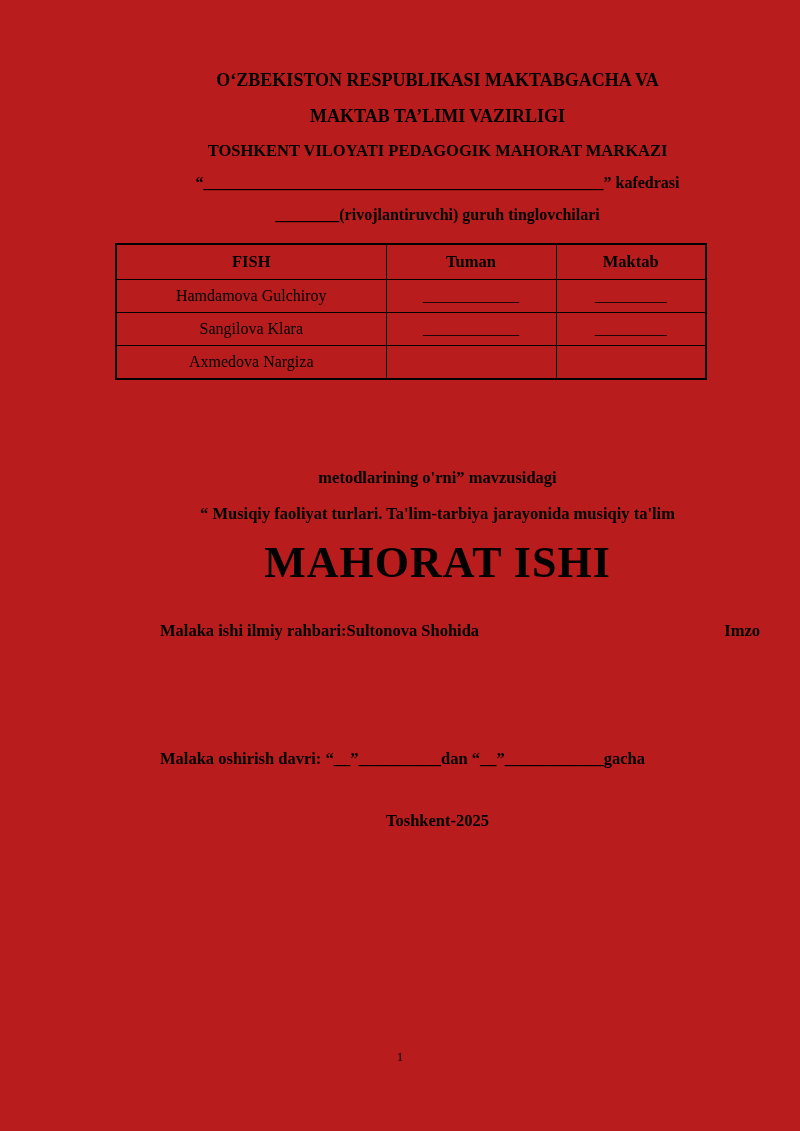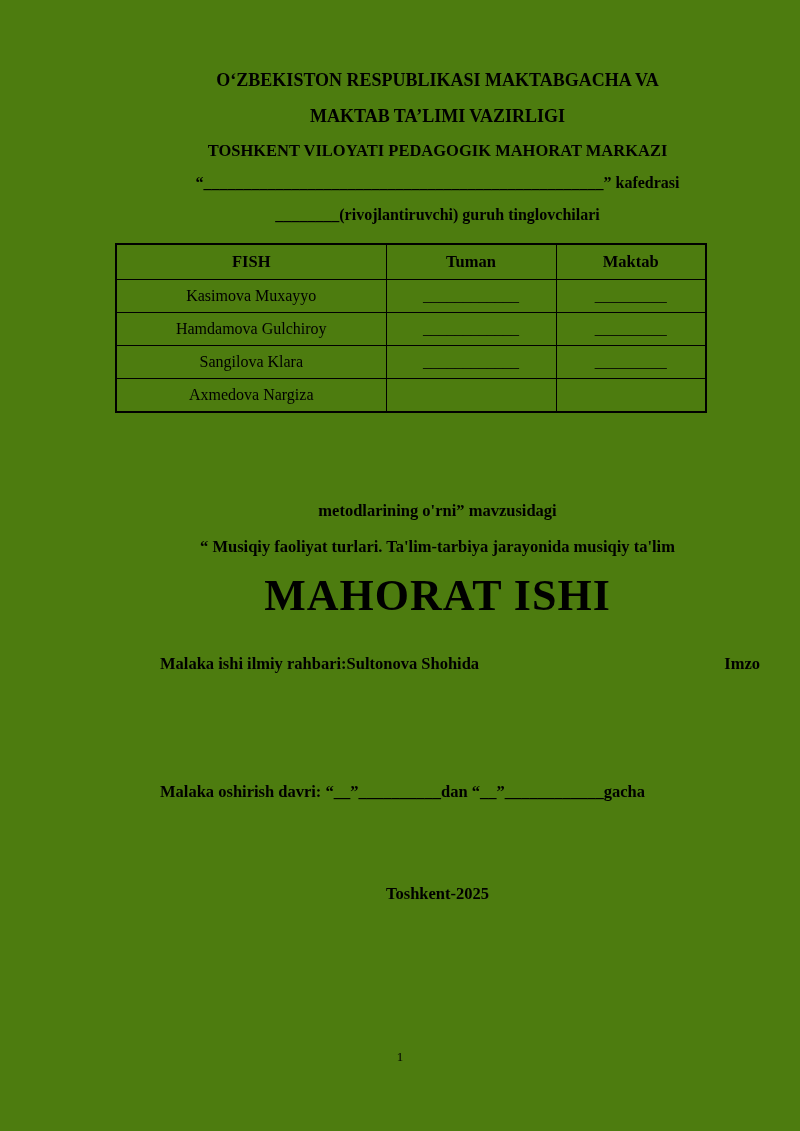--- a/index.html
+++ b/index.html
@@ -5,21 +5,21 @@
   html, body {
     margin: 0;
     padding: 0;
     background: #ffffff;
   }
   .page {
     position: relative;
     width: 800px;
     height: 1131px;
     margin: 0 auto;
-    background: #4d7c0f;
+    background: #b91c1c;
     font-family: "Liberation Serif", "DejaVu Serif", serif;
     color: #000000;
     box-sizing: border-box;
     padding: 62px 40px 0 115px; 
     overflow: hidden;
   }
   .doc-header { text-align: center; }
   .h-line1 {
     font-size: 18px;
     font-weight: bold;
@@ -102,21 +102,21 @@
   .period-line {
     margin-top: 106px;
     padding-left: 45px;
     font-size: 16.5px;
     font-weight: bold;
     line-height: 22px;
     white-space: nowrap;
   }
 
   .city-year {
-    margin-top: 80px;
+    margin-top: 40px;
     text-align: center;
     font-size: 16.5px;
     font-weight: bold;
     line-height: 22px;
   }
 
   .page-number {
     position: absolute;
     bottom: 66px;
     left: 0;
@@ -147,25 +147,20 @@
     </colgroup>
     <thead>
       <tr>
         <th>FISH</th>
         <th>Tuman</th>
         <th>Maktab</th>
       </tr>
     </thead>
     <tbody>
       <tr>
-        <td>Kasimova Muxayyo</td>
-        <td>____________</td>
-        <td>_________</td>
-      </tr>
-      <tr>
         <td>Hamdamova Gulchiroy</td>
         <td>____________</td>
         <td>_________</td>
       </tr>
       <tr>
         <td>Sangilova Klara</td>
         <td>____________</td>
         <td>_________</td>
       </tr>
       <tr>

